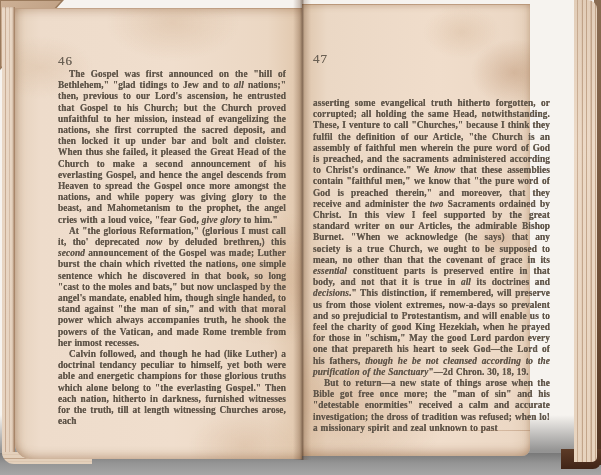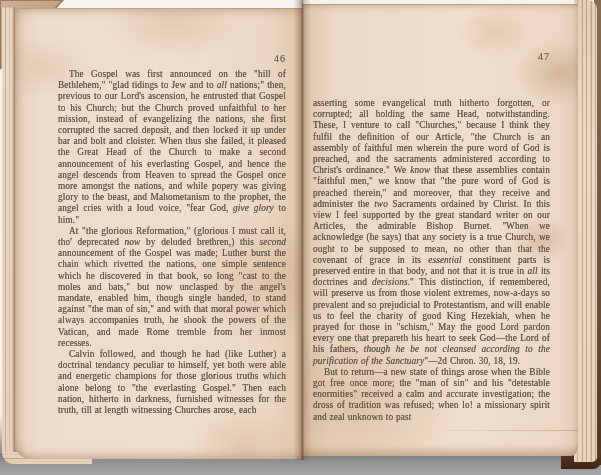--- a/index.html
+++ b/index.html
@@ -47,51 +47,51 @@
          border-top:1px solid rgba(150,105,70,.5);
          background:
            radial-gradient(140px 95px at 90% 60%,rgba(186,140,100,.28),transparent 70%),
            radial-gradient(95px 55px at 55% 3%,rgba(190,150,110,.26),transparent 70%),
            radial-gradient(75px 45px at 9% 13%,rgba(198,162,126,.24),transparent 70%),
            radial-gradient(80px 50px at 80% 97%,rgba(186,140,100,.22),transparent 70%),
            linear-gradient(90deg,#e5d1bc 0%,#eedccb 9%,#f0decd 55%,#ebd7c3 88%,#e0c6ab 100%);
          box-shadow:inset 0 -9px 10px -6px rgba(140,95,60,.42),
                     inset 0 9px 8px -7px rgba(140,95,60,.35),
                     inset 9px 0 9px -7px rgba(140,95,60,.4);}
-  .page-right{left:302px;top:4px;width:276px;height:451px;
+  .page-right{left:302px;top:4px;width:228px;height:451px;
          border-bottom-right-radius:8px;
          border-top:1px solid rgba(150,105,70,.55);
          background:
            radial-gradient(155px 115px at 17% 88%,rgba(188,142,100,.30),transparent 72%),
            radial-gradient(62px 48px at 93% 15%,rgba(165,115,75,.33),transparent 70%),
            radial-gradient(42px 32px at 87% 52%,rgba(170,120,80,.28),transparent 70%),
            radial-gradient(55px 38px at 70% 6%,rgba(190,150,110,.22),transparent 70%),
            linear-gradient(90deg,#ddc4aa 0%,#ebd8c5 11%,#f0ddcb 60%,#ecd8c5 92%,#e5cfb9 100%);
          box-shadow:inset 0 -10px 10px -6px rgba(140,95,60,.45),
                     inset 0 6px 6px -5px rgba(140,95,60,.3),
                     inset -6px 0 8px -6px rgba(140,95,60,.35);}
   .sheet-line{position:absolute;right:0;bottom:25px;width:58%;height:1px;
          background:linear-gradient(90deg,rgba(160,115,80,0),rgba(160,115,80,.4));}
 
   
   .gutter{position:absolute;left:293px;top:0;width:18px;height:460px;pointer-events:none;
          background:linear-gradient(90deg,rgba(101,67,43,0),rgba(101,67,43,.30) 38%,
                     rgba(66,41,24,.55) 52%,rgba(101,67,43,.22) 64%,rgba(101,67,43,0));}
 
   
-  .pagenum{position:absolute;text-align:right;font-size:10px;color:#6a6054;
+  .pagenum{position:absolute;text-align:left;font-size:13px;color:#6a6054;
          letter-spacing:1px;text-shadow:0 0 .5px rgba(106,96,84,.8);}
   .pagenum-left{left:43px;top:44px;width:228px;}
   .pagenum-right{left:11px;top:46px;width:237px;}
   .text{position:absolute;font-size:9.3px;line-height:11.2px;color:#60564a;
          text-align:justify;letter-spacing:.1px;word-spacing:.4px;
          text-shadow:0 0 .55px rgba(96,86,74,.85);}
   .text-left{left:43px;top:60px;width:228px;}
   .text-right{left:11px;top:66px;width:237px;margin-top:27px;}
-  .text p{margin:0;text-indent:11px;}
+  .text p{margin:0;text-indent:11px;font-weight:bold;}
   .text p.cont{text-indent:0;}
 </style>
 </head>
 <body>
 
 <div class="scene">
 
   <div class="floor-wide"></div>
   <div class="floor"></div>
 

